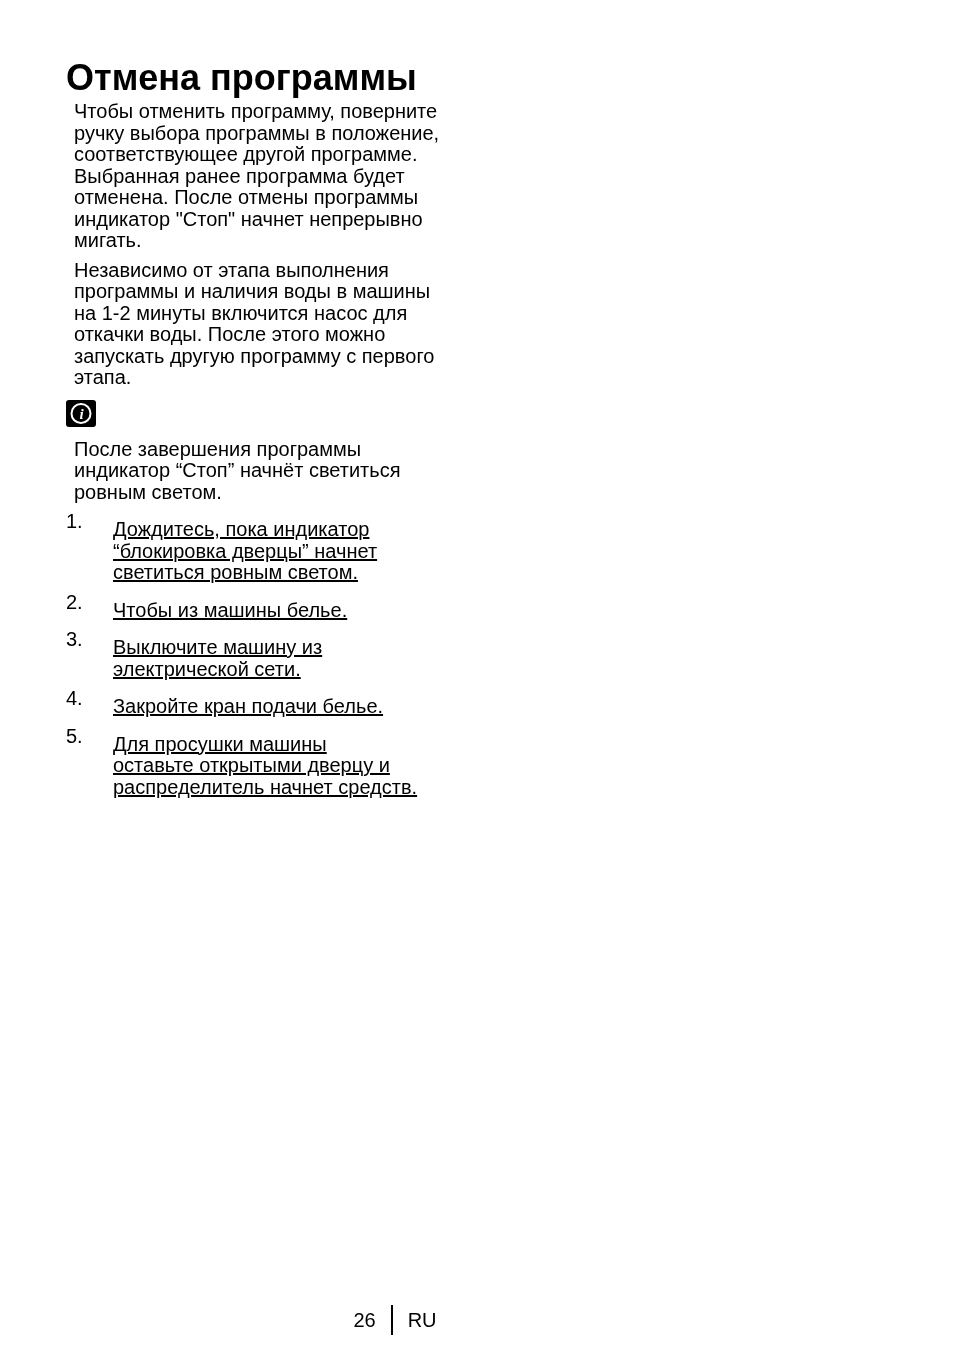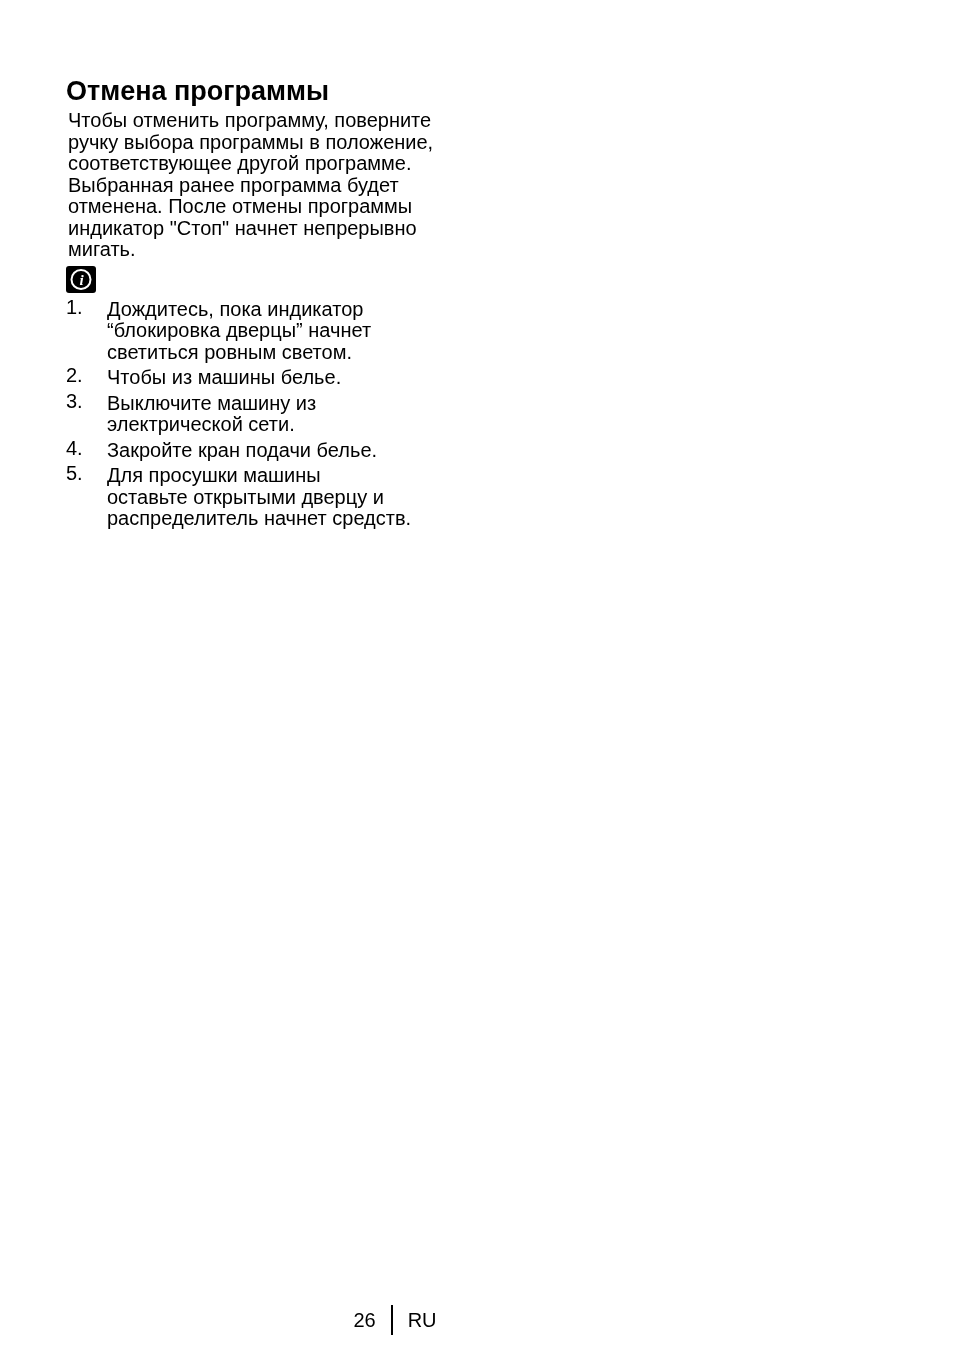--- a/index.html
+++ b/index.html
@@ -16,32 +16,32 @@
     font-family: "Liberation Sans", sans-serif;
     overflow: hidden;
   }
   .content {
     position: absolute;
     left: 66px;
     top: 60px;
     width: 430px;
   }
   .section-heading {
-    font-size: 27px;
+    font-size: 36px;
     font-weight: bold;
     line-height: 30px;
-    margin: 16px 0 4px 0;
+    margin: 3px 0 4px 0;
   }
   .heading-finish {
     margin-top: 9px;
   }
   .body-text {
     font-size: 20px;
     line-height: 21.5px;
-    margin: 2px;
+    margin: 8px;
     white-space: pre-line;
   }
   .note {
     display: flex;
     align-items: flex-start;
     margin: 0;
   }
   .icon-cell {
     flex: 0 0 38px;
     width: 38px;
@@ -57,20 +57,21 @@
     align-items: flex-start;
   }
   .step-num {
     flex: 0 0 39px;
     width: 39px;
     font-size: 20px;
     line-height: 21.5px;
   }
   .step-text {
     flex: 1;
+    text-decoration: underline;
   }
   .footer {
     position: absolute;
     left: 0;
     top: 1305px;
     width: 790px;
     display: flex;
     justify-content: center;
     align-items: center;
     gap: 15px;
@@ -92,32 +93,41 @@
     <h1 class="section-heading">Отмена программы</h1>
 
     <p class="body-text">Чтобы отменить программу, поверните
 ручку выбора программы в положение,
 соответствующее другой программе.
 Выбранная ранее программа будет
 отменена. После отмены программы
 индикатор "Стоп" начнет непрерывно
 мигать.</p>
 
+    <p class="body-text">Независимо от этапа выполнения
+программы и наличия воды в машины
+на 1-2 минуты включится насос для
+откачки воды. После этого можно
+запускать другую программу с первого
+этапа.</p>
 
     <div class="note">
       <span class="icon-cell">
         <svg width="30" height="27" viewBox="0 0 30 27" aria-hidden="true">
           <rect x="0" y="0" width="30" height="27" rx="3" fill="#000000"></rect>
           <circle cx="15" cy="13.5" r="9.5" fill="none" stroke="#ffffff" stroke-width="2"></circle>
           <text x="15.5" y="19" text-anchor="middle" font-family="Liberation Serif, serif" font-size="15" font-weight="bold" font-style="italic" fill="#ffffff">i</text>
         </svg>
       </span>
     </div>
 
 
+    <p class="body-text">После завершения программы
+индикатор “Стоп” начнёт светиться
+ровным светом.</p>
 
     <ol class="steps">
       <li class="step">
         <span class="step-num">1.</span>
         <span class="body-text step-text">Дождитесь, пока индикатор
 “блокировка дверцы” начнет
 светиться ровным светом.</span>
       </li>
       <li class="step">
         <span class="step-num">2.</span>

